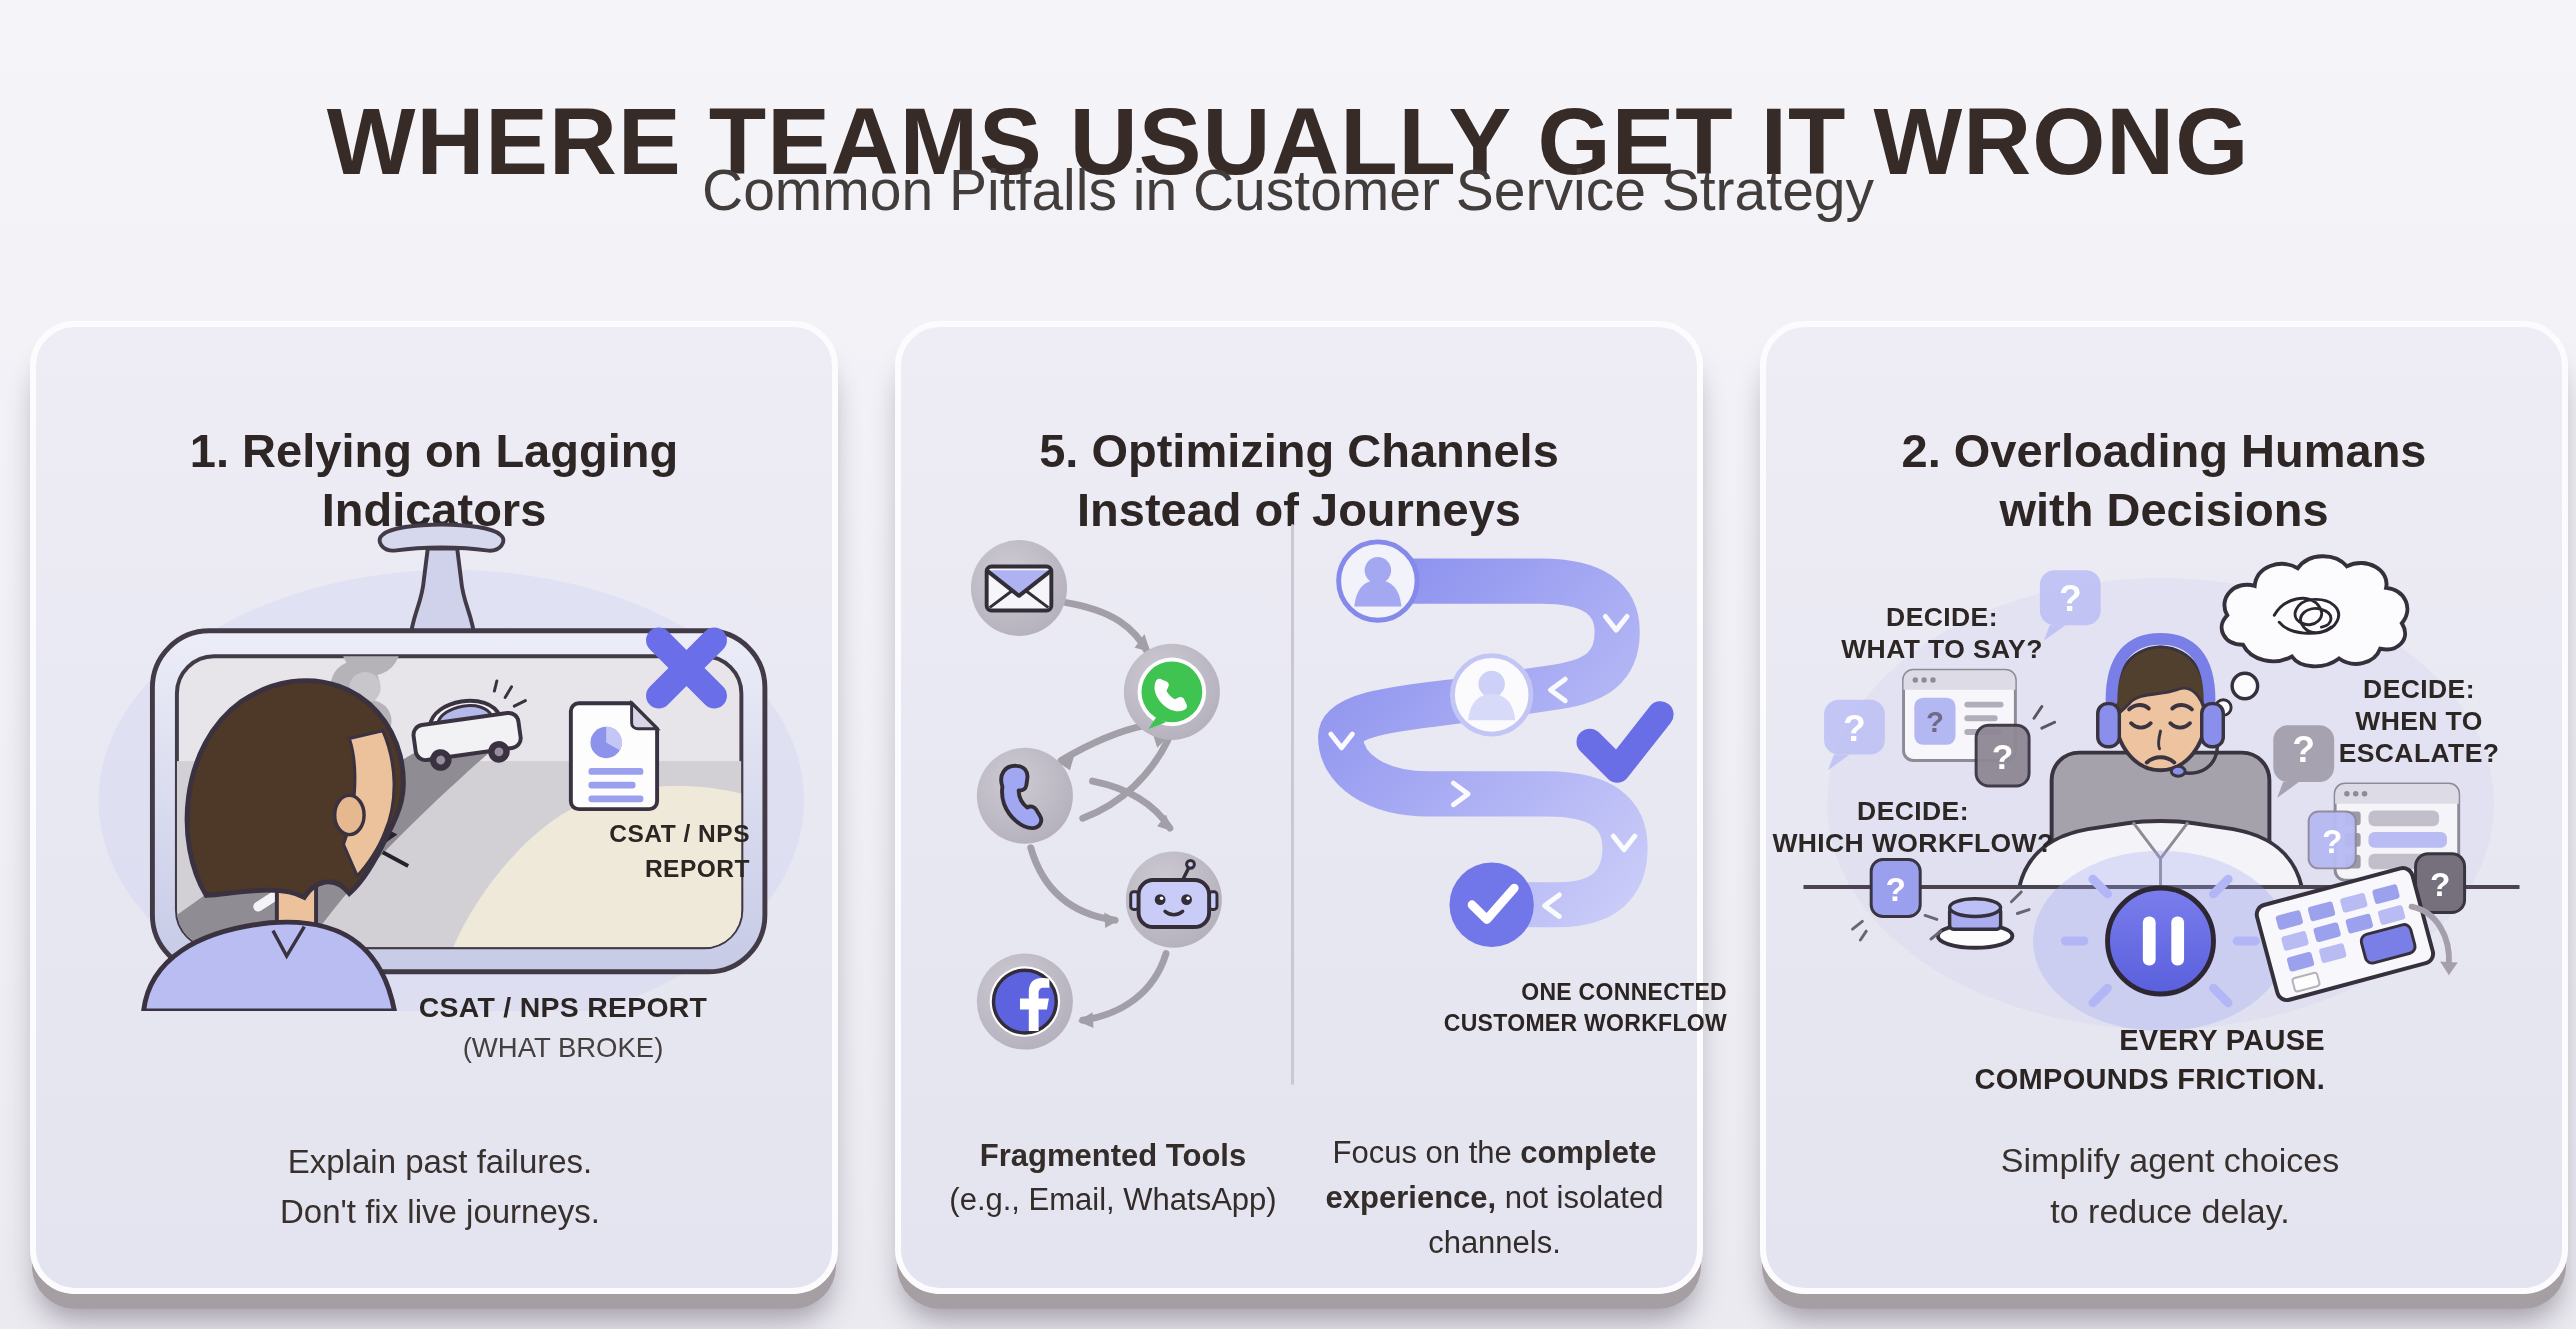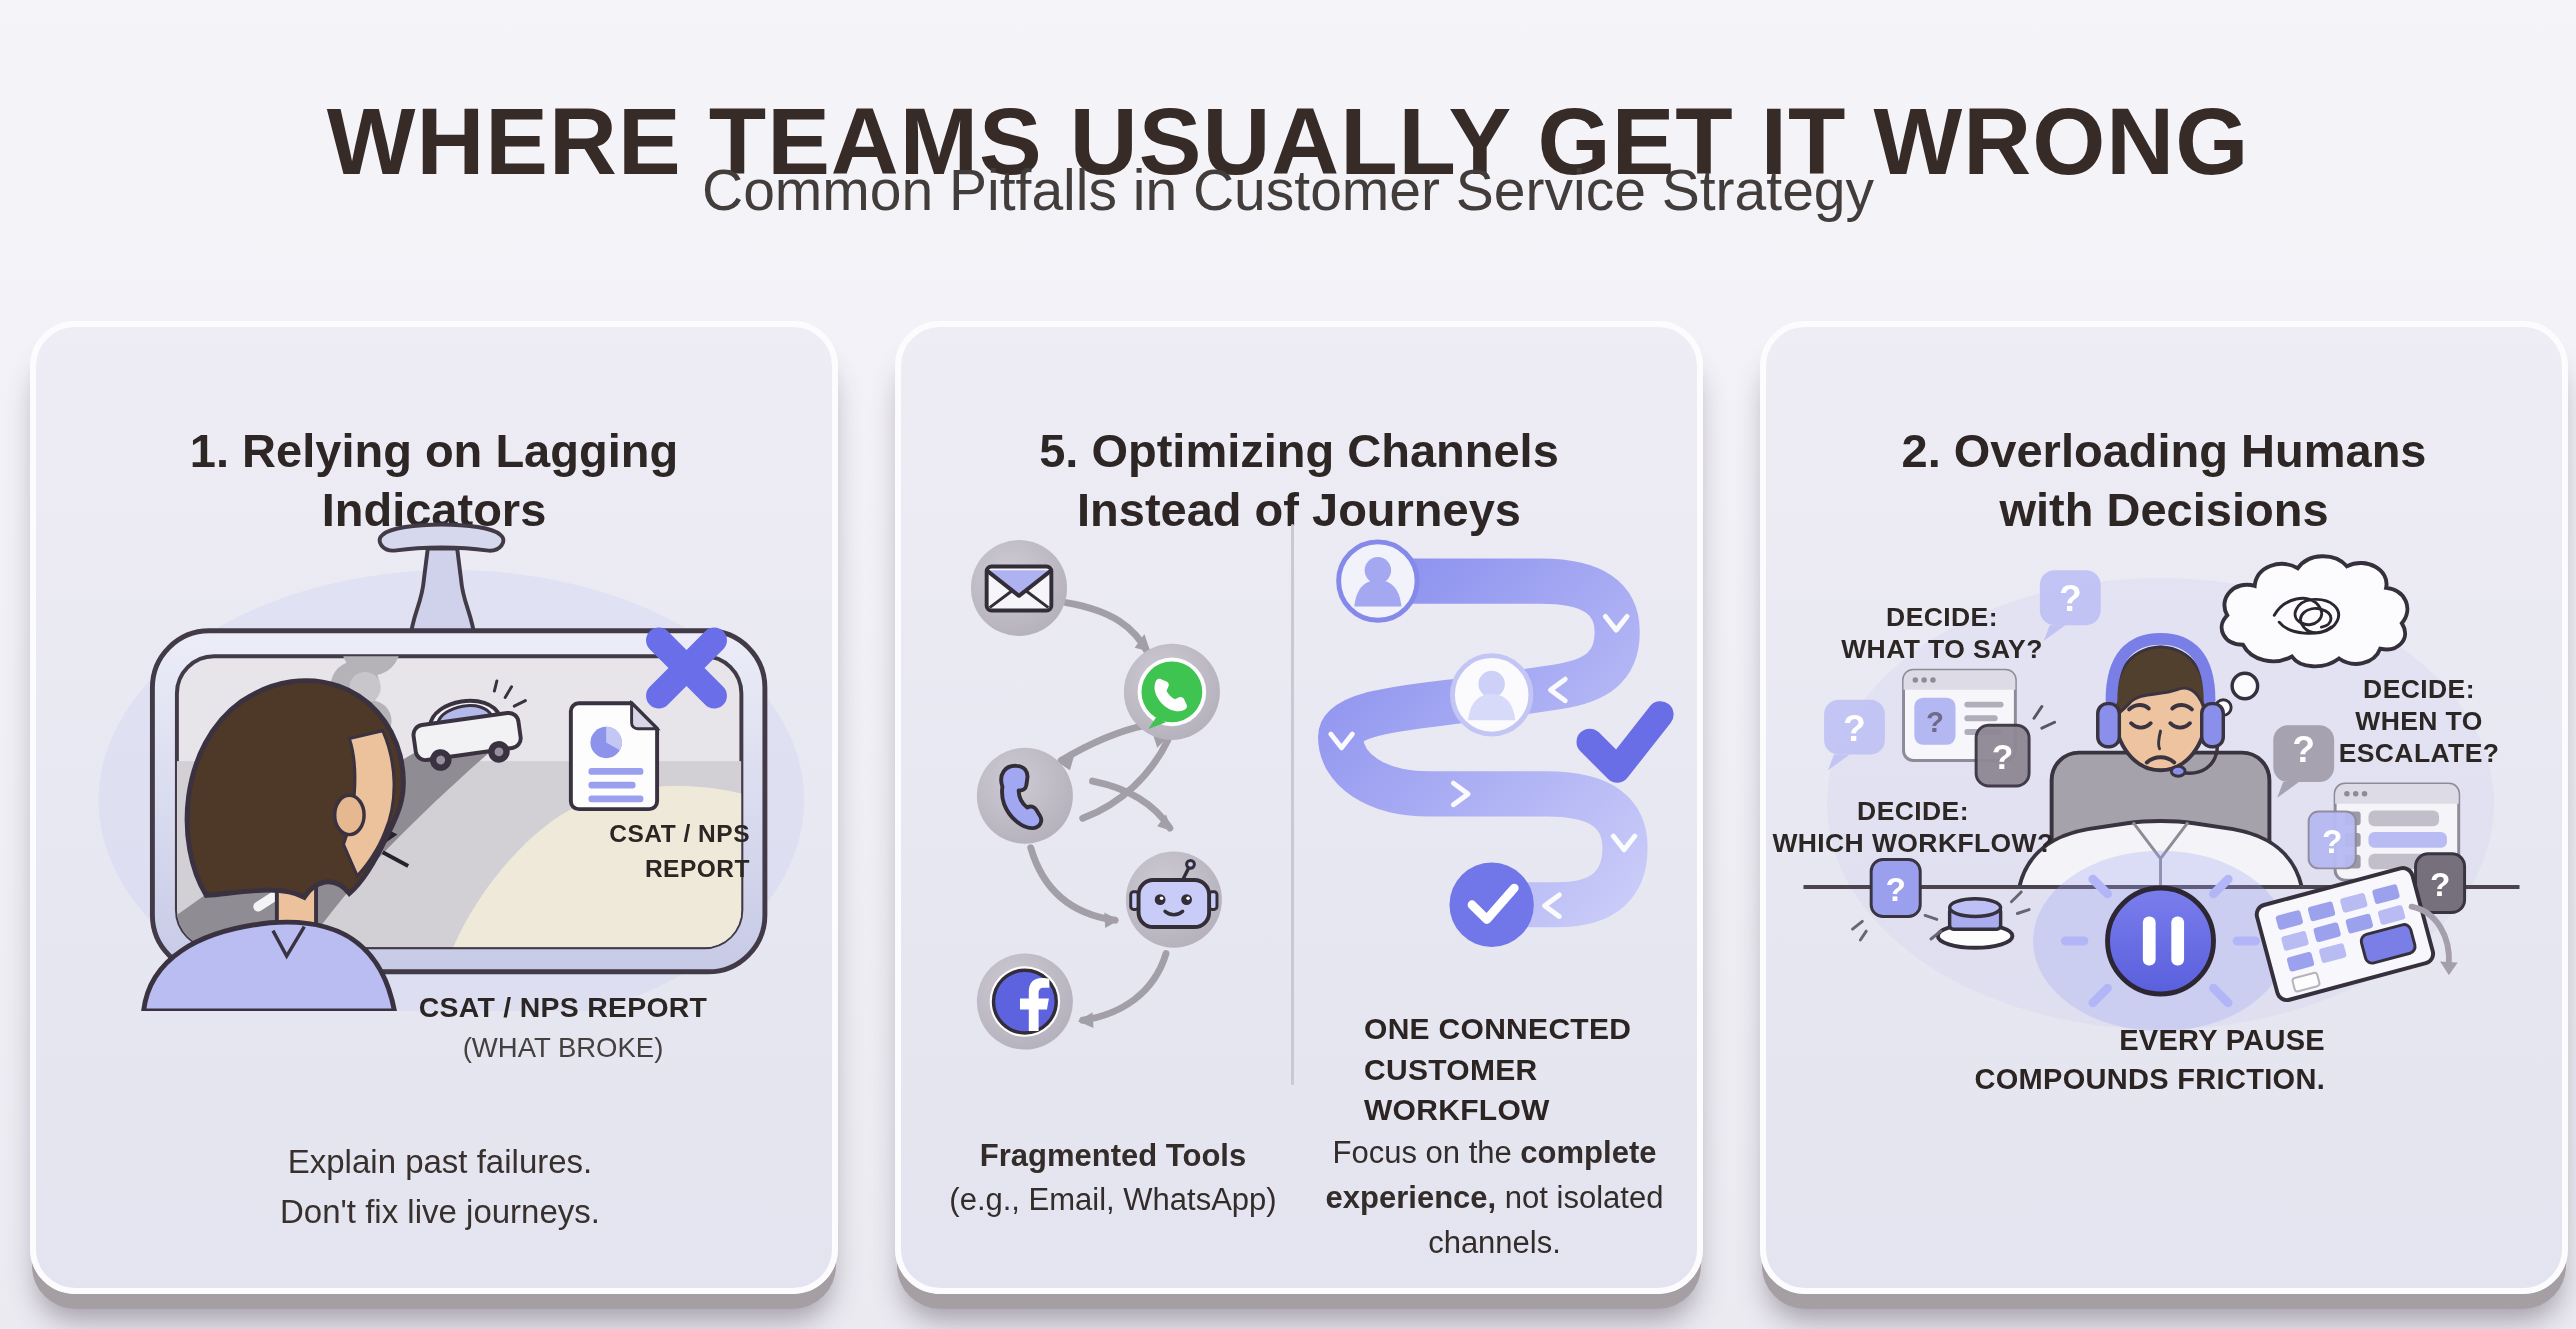--- a/index.html
+++ b/index.html
@@ -36,22 +36,22 @@
   .caption-1{left:282px; top:664px; width:490px; text-align:center;}
   .caption-title{font-size:28.4px; font-weight:700; color:#2b2523; letter-spacing:0.3px;}
   .caption-note{font-size:27.5px; font-weight:400; color:#45403f; margin-top:7.8px;}
   .summary{
     left:0; right:0; text-align:center; font-size:33px; line-height:1.5; color:#38302d;padding-left:12px;
   }
   .summary span{display:block;}
   .s1{top:810px;} .s3{top:808px; font-size:34px;}
   .divider{left:390px; top:197px; width:2.9px; height:561px; background:#c9c8d3; border-radius:2px;}
   .journey-label{
-    left:463px; top:682px; width:363px; text-align:left;
-    font-size:30px; font-weight:700; line-height:1.35; color:#2b2423; letter-spacing:0.3px;
+    left:463px; top:650px; width:363px; text-align:right;
+    font-size:23px; font-weight:700; line-height:1.35; color:#2b2423; letter-spacing:0.3px;
   }
   .journey-label span{display:block;}
   .caption-left{left:27.5px; top:807px; width:369px; text-align:center; font-size:31px; line-height:1.42; color:#332c2a;}
   .caption-left .b{font-weight:700; display:block;}
   .caption-left .n{display:block;}
   .caption-right{left:417px; top:804px; width:353px; text-align:center; font-size:31px; line-height:1.45; color:#332c2a;}
   .caption-right b{font-weight:700;}
   .decide-label{
     position:absolute; text-align:center; font-size:26.5px; font-weight:700;
     line-height:1.2; color:#2c2624; letter-spacing:0.4px;
@@ -459,16 +459,20 @@
     <div class="decide-label dl-workflow">
       <span>DECIDE:</span>
       <span>WHICH WORKFLOW?</span>
     </div>
 
     <div class="abs pause-caption">
       <span>EVERY PAUSE</span>
       <span>COMPOUNDS FRICTION.</span>
     </div>
 
+    <div class="abs summary s3">
+      <span>Simplify agent choices</span>
+      <span>to reduce delay.</span>
+    </div>
   </section>
 
 </div>
 
 
 </body></html>

